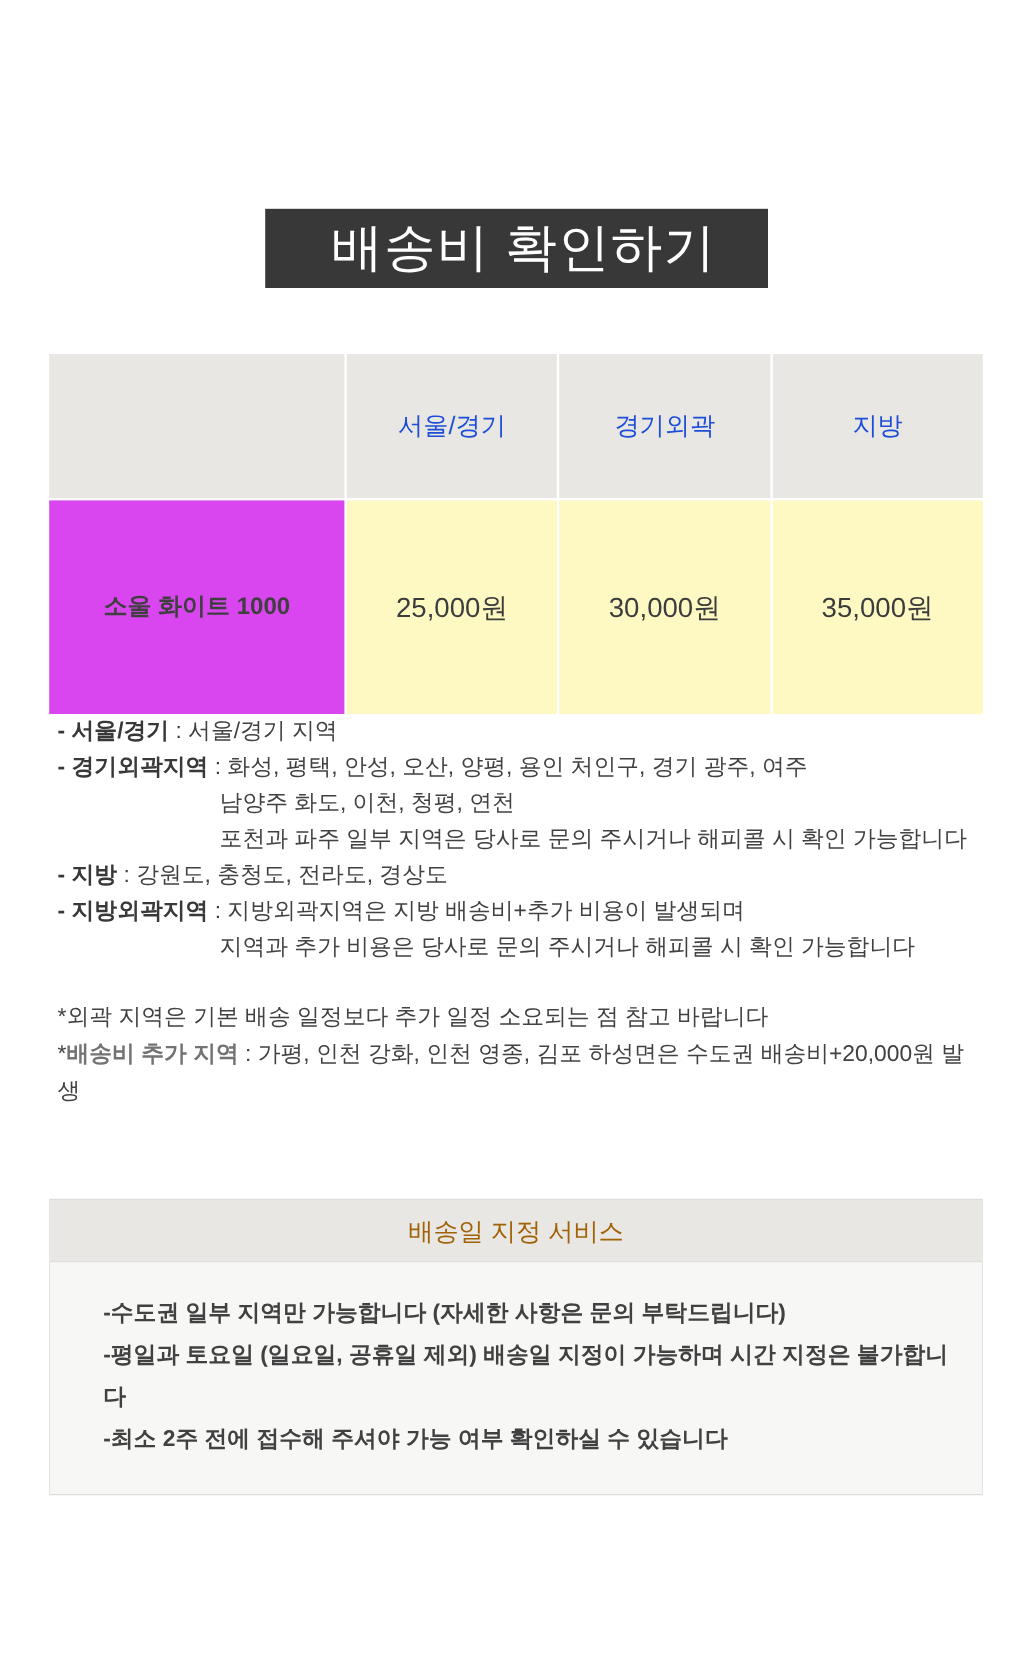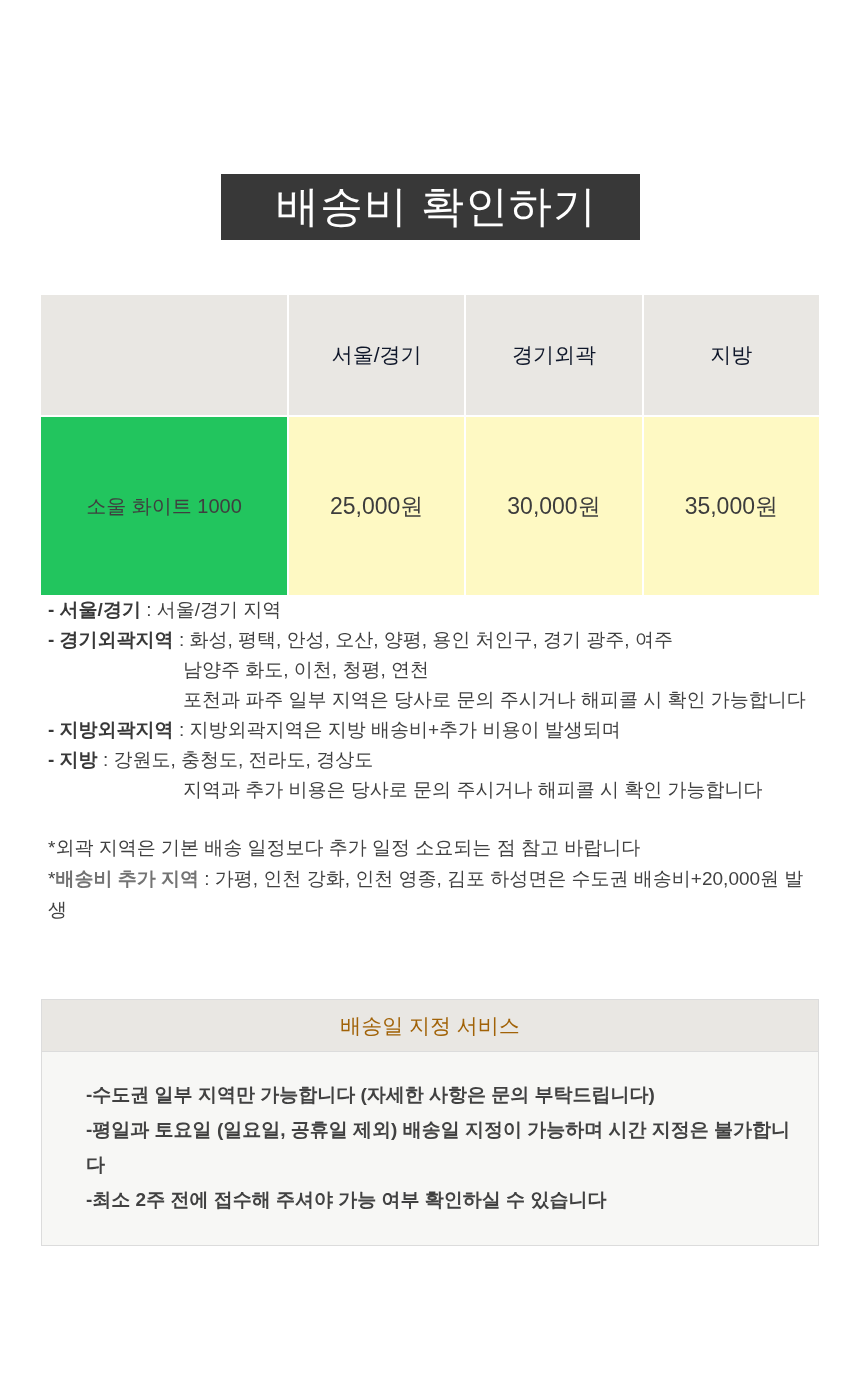--- a/index.html
+++ b/index.html
@@ -18,25 +18,25 @@
 
   
   .ship-table{
     margin-top:55px;
     display:grid;
     grid-template-columns:246px 1fr 1fr 1fr;
     grid-template-rows:120px 178px;
     gap:2px;
   }
   .cell{display:flex;align-items:center;justify-content:center;}
-  .cell.head{background:#e9e7e3;font-size:21px;color:#0f172a;}
+  .cell.head{background:#e9e7e3;font-size:21px;color:#1d4ed8;}
   .cell.corner{background:#e9e7e3;}
   .cell.label{
-    background:#22c55e;flex-direction:column;
-    font-size:20px;line-height:37px;color:#3f3f3f;text-align:center;
+    background:#d946ef;flex-direction:column;
+    font-size:20px;line-height:37px;color:#3f3f3f;text-align:center;font-weight:bold;
   }
   .cell.price{background:#fef9c3;font-size:23px;color:#3c3c3c;}
 
   
   .notes{padding-left:7px;font-size:19px;line-height:30px;color:#414141;}
   .note-label{font-weight:700;color:#383838;}
   .note-cont{padding-left:135px;}
 
   .warnings{margin-top:27px;padding-left:7px;font-size:19px;line-height:31px;color:#414141;}
   .warn-bold{font-weight:700;color:#737373;}
@@ -80,24 +80,24 @@
   <div class="notes">
     <div>
       <span class="note-label">- 서울/경기</span><span> : </span><span>서울/경기 지역</span>
     </div>
     <div>
       <span class="note-label">- 경기외곽지역</span><span> : </span><span>화성, 평택, 안성, 오산, 양평, 용인 처인구, 경기 광주, 여주</span>
     </div>
     <div class="note-cont">남양주 화도, 이천, 청평, 연천</div>
     <div class="note-cont">포천과 파주 일부 지역은 당사로 문의 주시거나 해피콜 시 확인 가능합니다</div>
     <div>
-      <span class="note-label">- 지방외곽지역</span><span> : </span><span>지방외곽지역은 지방 배송비+추가 비용이 발생되며</span>
+      <span class="note-label">- 지방</span><span> : </span><span>강원도, 충청도, 전라도, 경상도</span>
     </div>
     <div>
-      <span class="note-label">- 지방</span><span> : </span><span>강원도, 충청도, 전라도, 경상도</span>
+      <span class="note-label">- 지방외곽지역</span><span> : </span><span>지방외곽지역은 지방 배송비+추가 비용이 발생되며</span>
     </div>
     <div class="note-cont">지역과 추가 비용은 당사로 문의 주시거나 해피콜 시 확인 가능합니다</div>
   </div>
 
   <div class="warnings">
     <div>
       <span>*</span><span class="warn-bold"></span><span>외곽 지역은 기본 배송 일정보다 추가 일정 소요되는 점 참고 바랍니다</span>
     </div>
     <div>
       <span>*</span><span class="warn-bold">배송비 추가 지역</span><span> : 가평, 인천 강화, 인천 영종, 김포 하성면은 수도권 배송비+20,000원 발생</span>

